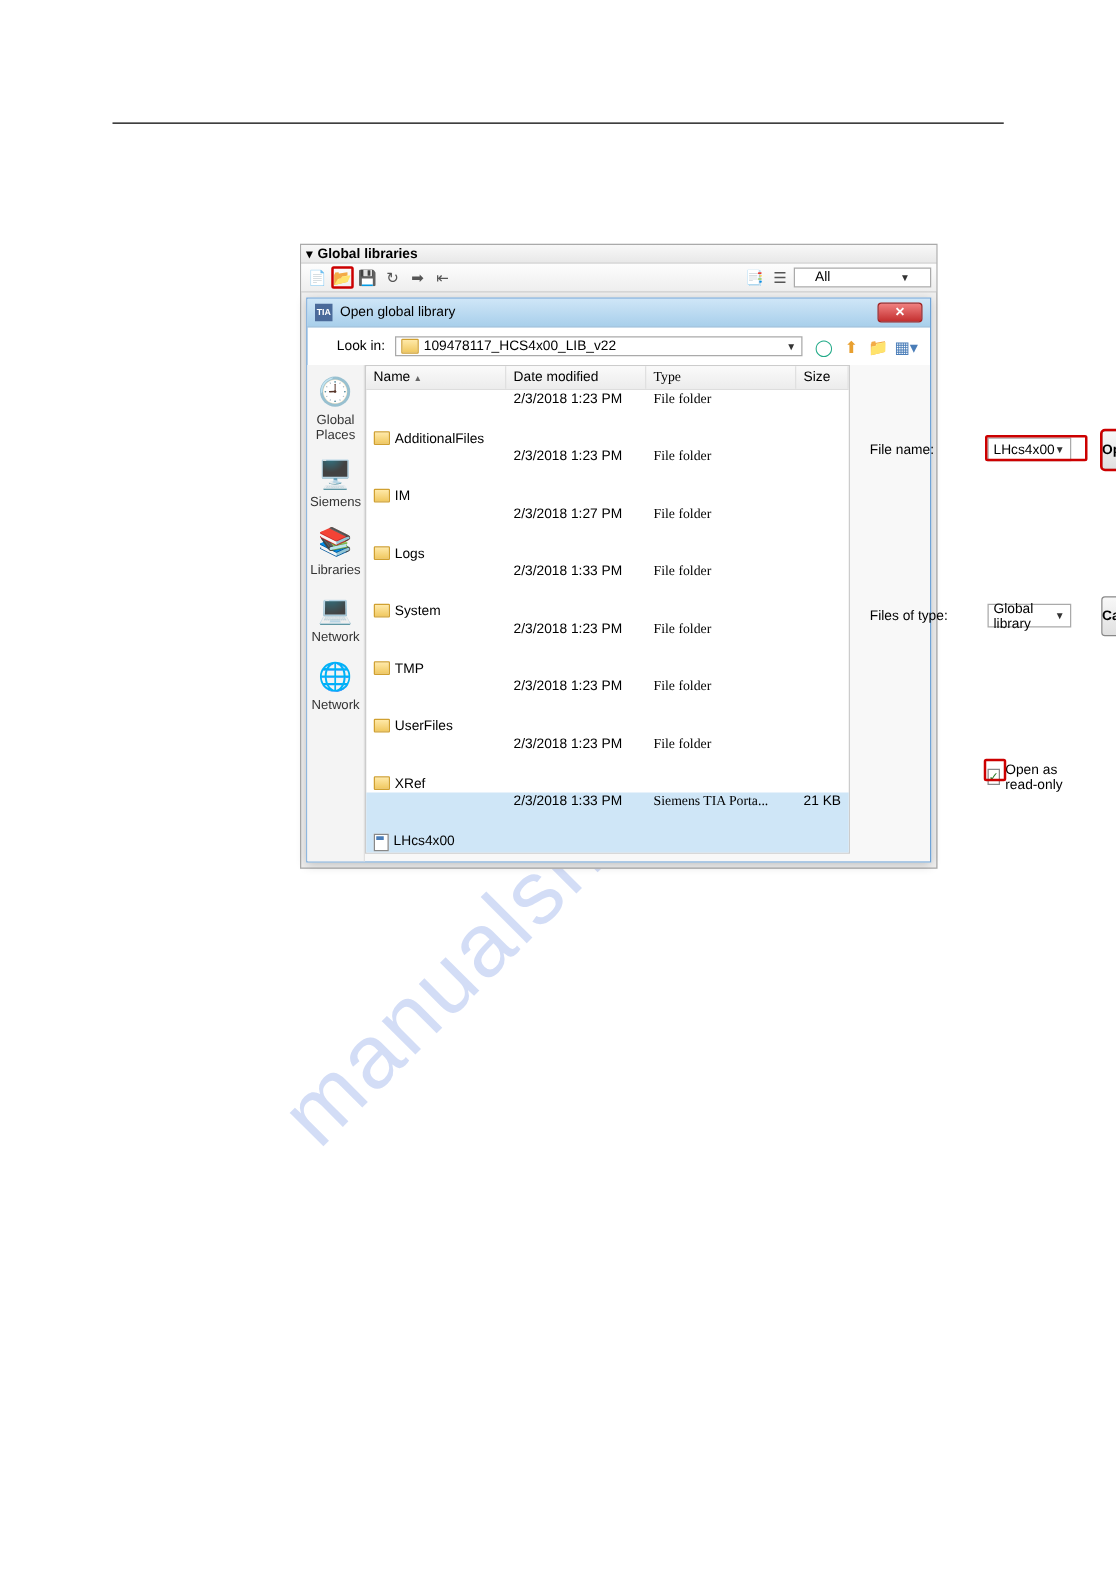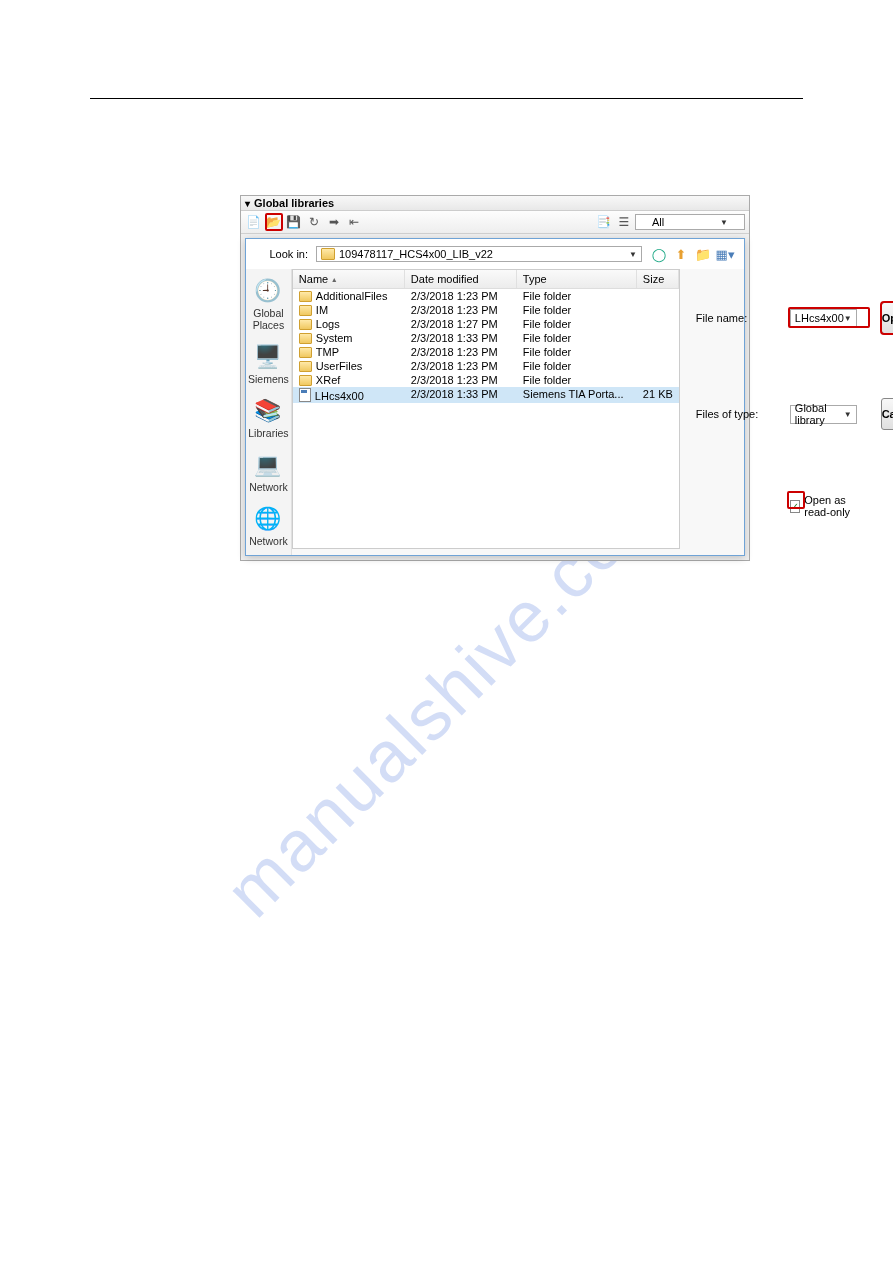--- a/index.html
+++ b/index.html
@@ -188,37 +188,38 @@
       background: linear-gradient(#fafafa, #ececec);
       border-bottom: 1px solid #ddd;
       font-size: 11px;
     }
     .fl-head > div {
       padding: 3px 6px;
       border-right: 1px solid #e0e0e0;
     }
     .col-name { width: 112px; display: flex; align-items: center; gap: 4px; }
     .col-date { width: 112px; }
-    .col-type { width: 120px; }
+    .col-type { width: 120px; font-family: Liberation Serif, serif; }
     .col-size { flex: 1; padding-right: 10px; }
     .sort-ind { font-size: 8px; color: #666; }
     .fl-row {
       display: flex;
       font-size: 11px;
       padding: 0;
     }
     .fl-row > div { padding: 1px 6px; white-space: nowrap; overflow: hidden; text-overflow: ellipsis; }
     .fl-row.selected {
       background: #cfe6f7;
     }
     .row-name {
       width: 112px;
       display: flex;
-      align-items: flex-end;
+      align-items: flex-start;
       gap: 4px;
+      margin-top: 32px;
     }
     .folder-ic {
       width: 13px; height: 11px;
       background: linear-gradient(#ffe9a8, #f0c860);
       border: 1px solid #d0a030;
       border-radius: 1px;
       flex-shrink: 0;
     }
     .file-ic {
       width: 12px; height: 14px;
@@ -327,20 +328,25 @@
     <span class="toolbar-spacer"></span>
     <span class="tb-icon">📑</span>
     <span class="tb-icon">☰</span>
     <div class="toolbar-dropdown">
       <span>All</span>
       <span class="dd-arrow">▼</span>
     </div>
   </div>
 
   <div class="dialog">
+    <div class="dlg-title">
+      <span class="tia-icon">TIA</span>
+      <span class="ti">Open global library</span>
+      <span class="close-btn">✕</span>
+    </div>
 
     <div class="lookin">
       <span class="lookin-label">Look in:</span>
       <div class="lookin-select">
         <span class="folder-mini"></span>
         <span>109478117_HCS4x00_LIB_v22</span>
         <span class="dd-arrow" style="margin-left:auto">▼</span>
       </div>
       <div class="nav-icons">
         <span class="nav-icon" style="color:#2a8">◯</span>

